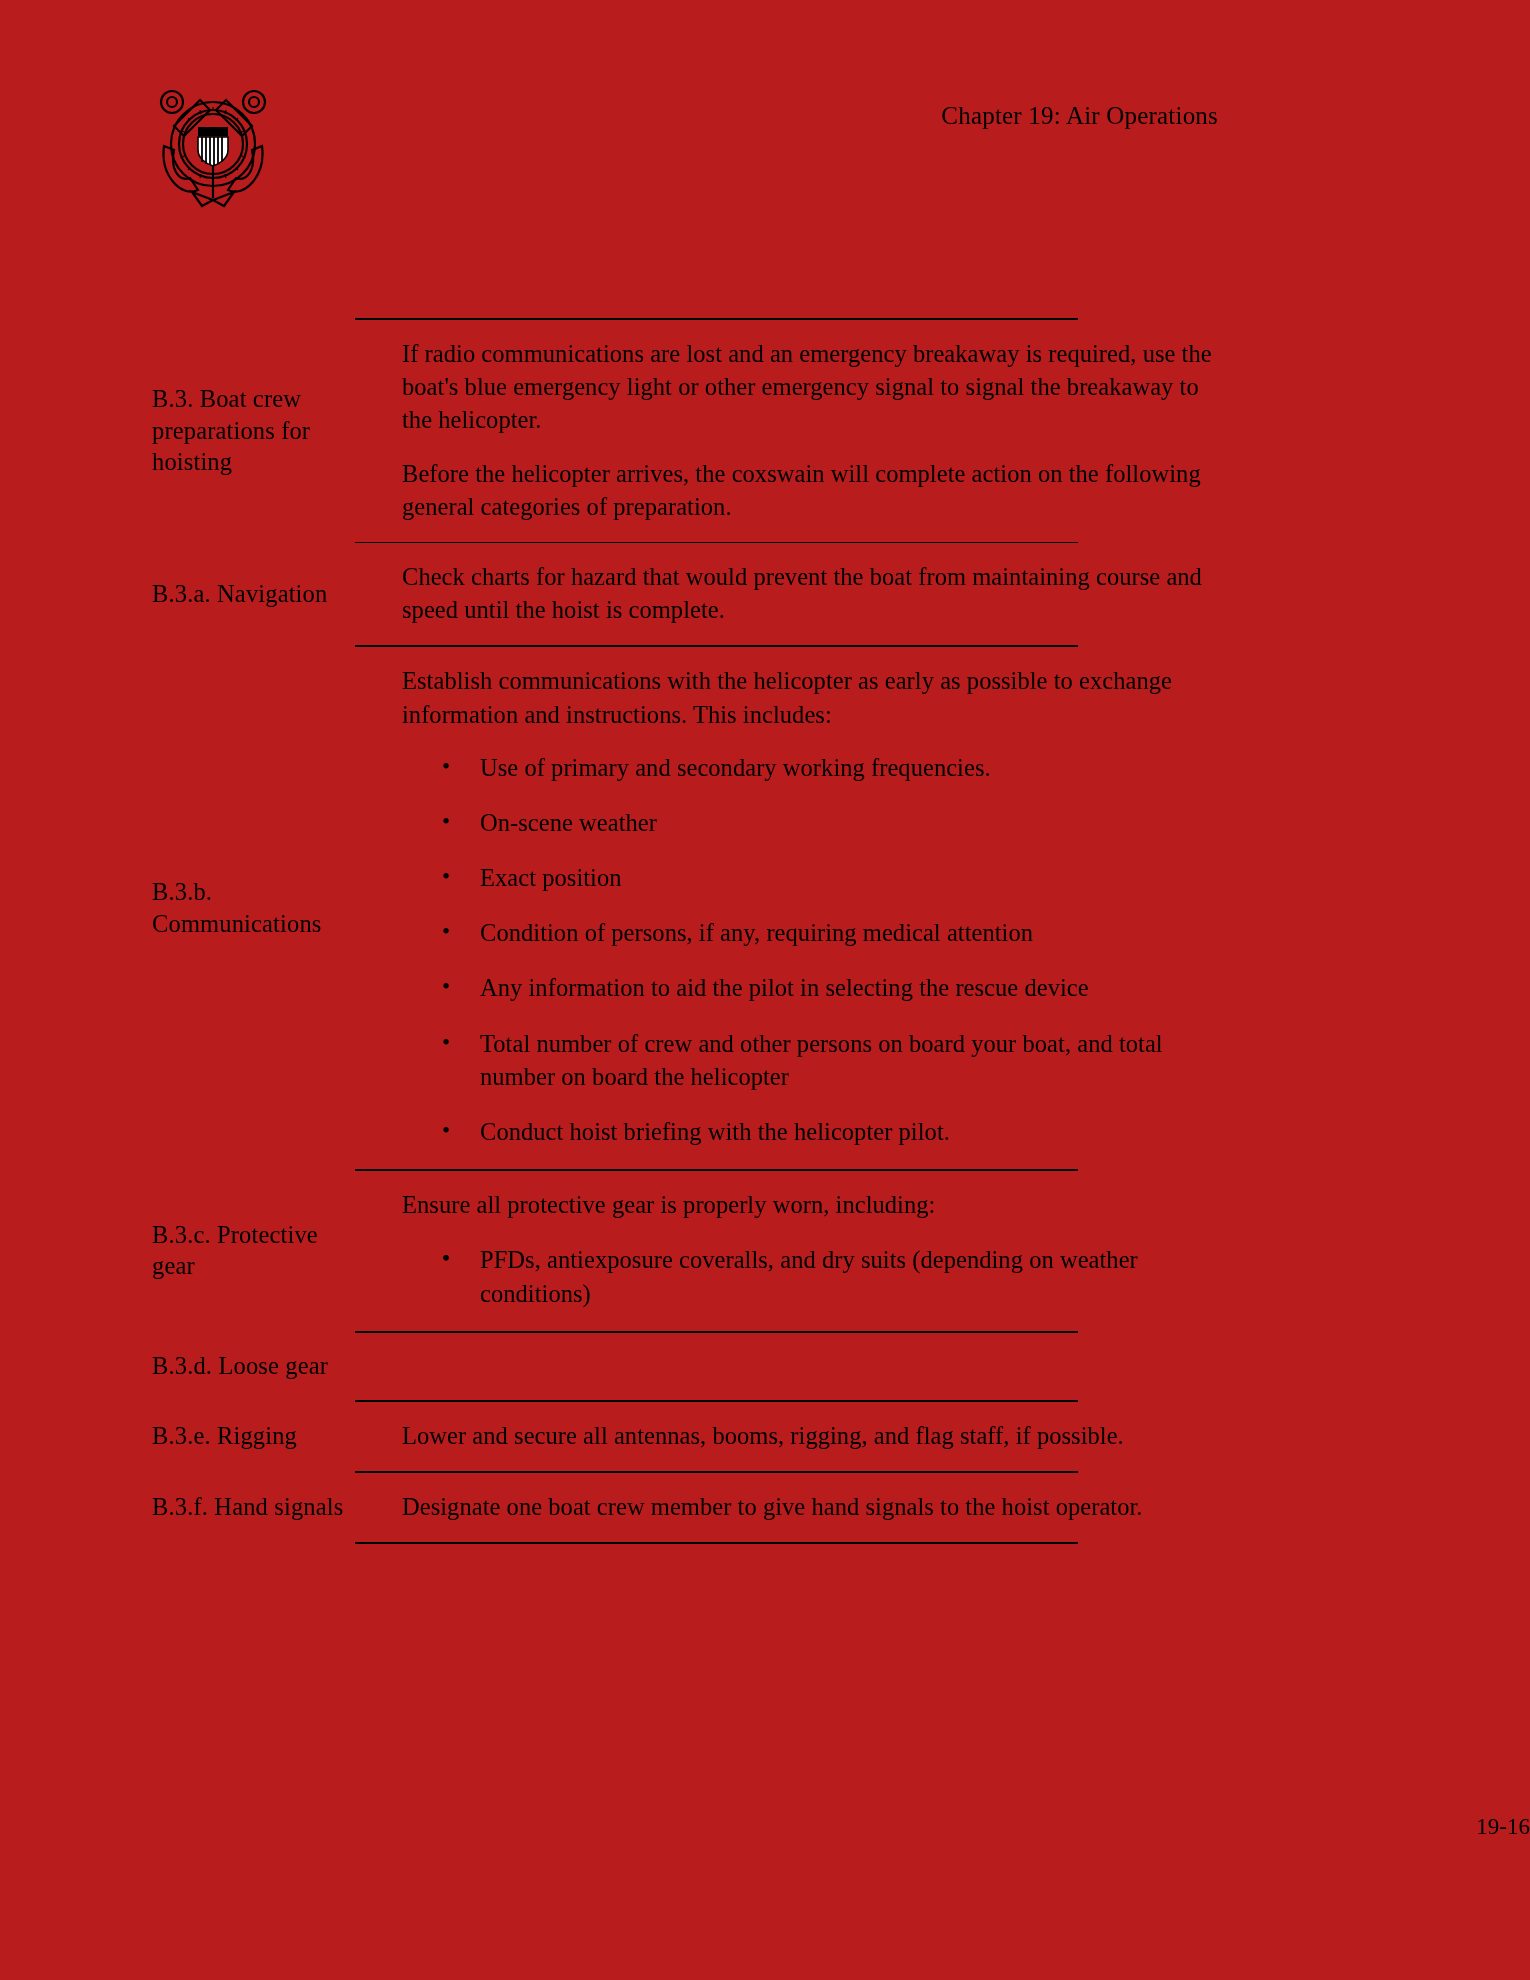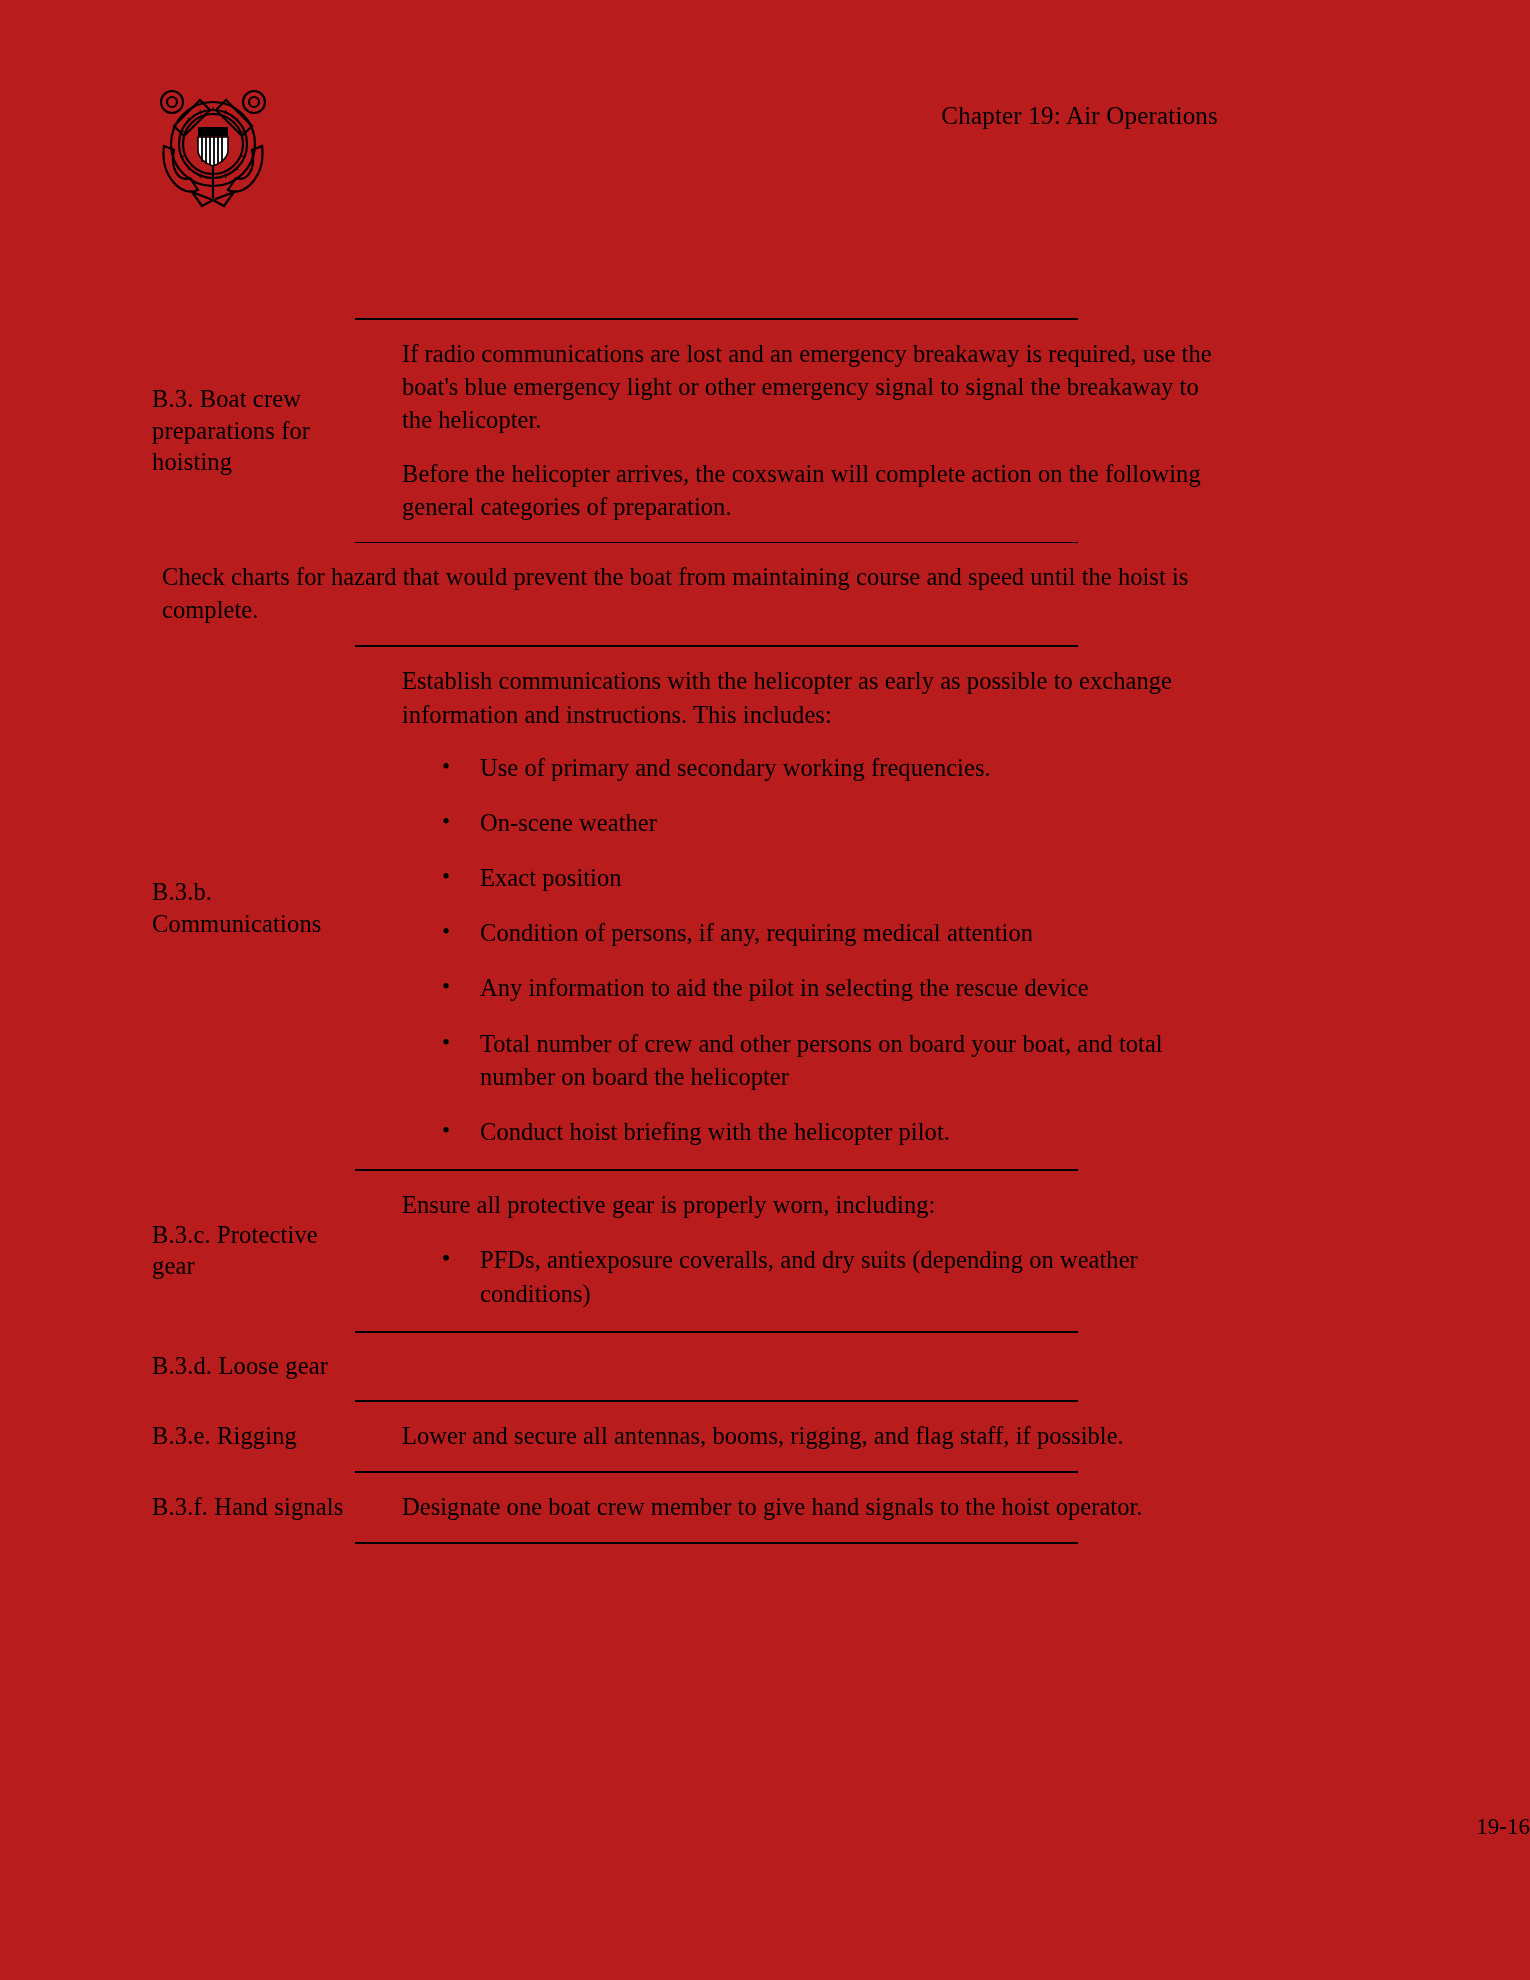--- a/index.html
+++ b/index.html
@@ -195,20 +195,21 @@
     <div class="block">
       <div class="block-label">B.3.  Boat crew preparations for hoisting</div>
       <div class="block-body">
         <p>If radio communications are lost and an emergency breakaway is required, use the boat's blue emergency light or other emergency signal to signal the breakaway to the helicopter.</p>
         <p>Before the helicopter arrives, the coxswain will complete action on the following general categories of preparation.</p>
       </div>
     </div>
 
     <hr class="rule thin">
     <div class="block">
+      <div class="block-label">B.3.a.  Navigation</div>
       <div class="block-body">
         <p>Check charts for hazard that would prevent the boat from maintaining course and speed until the hoist is complete.</p>
       </div>
     </div>
 
     <hr class="rule">
     <div class="block">
       <div class="block-label">B.3.b. Communications</div>
       <div class="block-body">
         <p>Establish communications with the helicopter as early as possible to exchange information and instructions.  This includes:</p>

